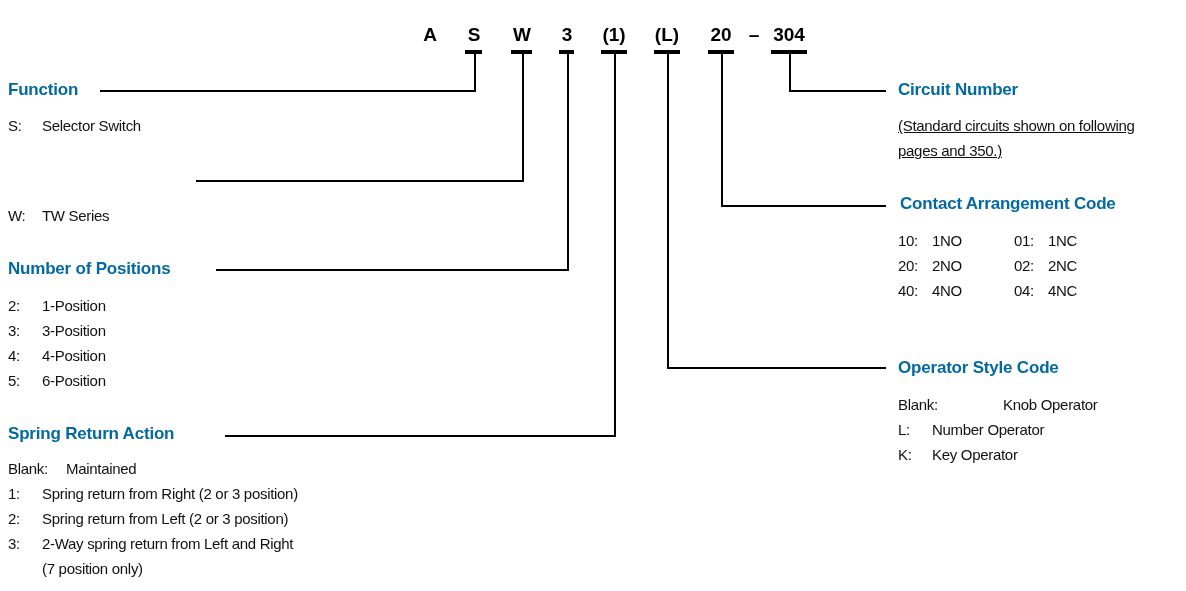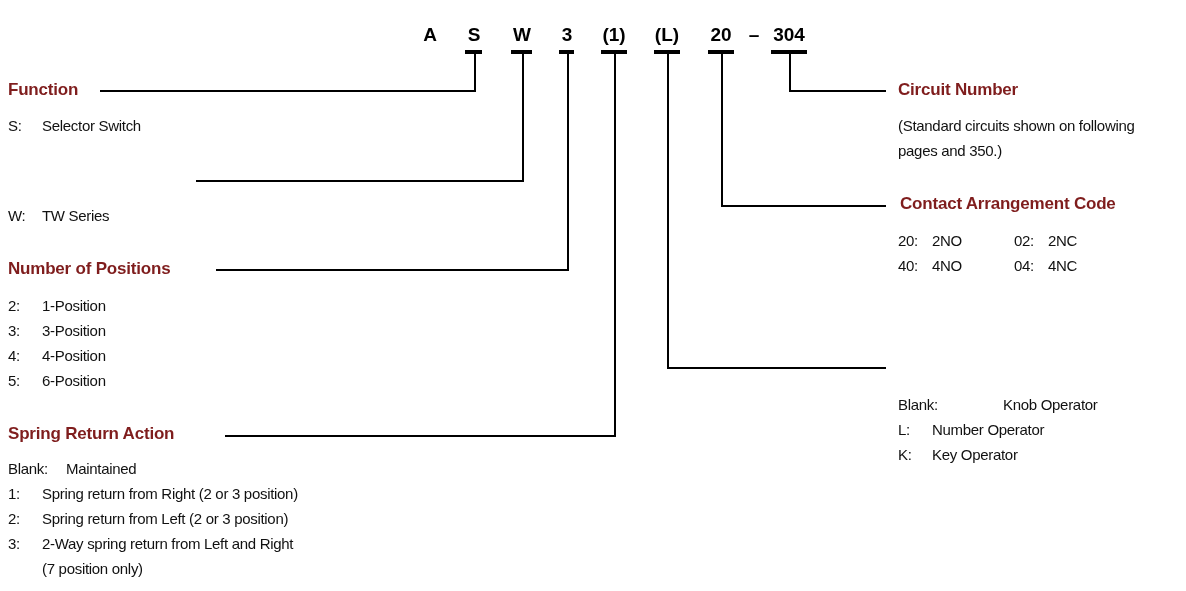--- a/index.html
+++ b/index.html
@@ -34,36 +34,36 @@
   
   .vline { position: absolute; width: 1.5px; background: #000; }
   .hline { position: absolute; height: 1.5px; background: #000; }
   
   .heading {
     position: absolute;
     font-size: 17px;
     font-weight: bold;
     line-height: 20px;
     letter-spacing: -0.2px;
-    color: #7f1d1d;
+    color: #0369a1;
     white-space: nowrap;
     text-align: right;
   }
   .list { position: absolute; }
   .row {
     display: flex;
     column-gap: 8px;
     height: 25px;
     line-height: 22px;
     font-size: 15px;
     letter-spacing: -0.3px;
     white-space: nowrap;
   }
   .row .code { display: inline-block; min-width: 26px; }
-  .note-line { height: 25px; line-height: 22px; font-size: 15px; letter-spacing: -0.3px; white-space: nowrap; }
+  .note-line { height: 25px; line-height: 22px; font-size: 15px; letter-spacing: -0.3px; white-space: nowrap; text-decoration: underline; }
   .spring-list .row:first-child .code { min-width: 50px; }
   .operator-list .row:first-child .code { min-width: 97px; }
   .pair { display: flex; column-gap: 8px; min-width: 108px; }
   .pair .code { display: inline-block; min-width: 26px; }
 </style>
 </head>
 <body>
 
 <div class="page">
 
@@ -165,40 +165,51 @@
   <div class="heading" style="left:898px;top:80px">Circuit Number</div>
   <div class="list" style="left:898px;top:115px">
     <div class="note-line">(Standard circuits shown on following</div>
     <div class="note-line">pages and 350.)</div>
   </div>
 
   <div class="heading" style="left:900px;top:194px">Contact Arrangement Code</div>
   <div class="list" style="left:898px;top:230px">
     <div class="row">
       <span class="pair">
+        <span class="code">10:</span>
+        <span>1NO</span>
+      </span>
+      <span class="pair">
+        <span class="code">01:</span>
+        <span>1NC</span>
+      </span>
+    </div>
+    <div class="row">
+      <span class="pair">
         <span class="code">20:</span>
         <span>2NO</span>
       </span>
       <span class="pair">
         <span class="code">02:</span>
         <span>2NC</span>
       </span>
     </div>
     <div class="row">
       <span class="pair">
         <span class="code">40:</span>
         <span>4NO</span>
       </span>
       <span class="pair">
         <span class="code">04:</span>
         <span>4NC</span>
       </span>
     </div>
   </div>
 
+  <div class="heading" style="left:898px;top:358px">Operator Style Code</div>
   <div class="list operator-list" style="left:898px;top:394px">
     <div class="row">
       <span class="code">Blank:</span>
       <span>Knob Operator</span>
     </div>
     <div class="row">
       <span class="code">L:</span>
       <span>Number Operator</span>
     </div>
     <div class="row">

